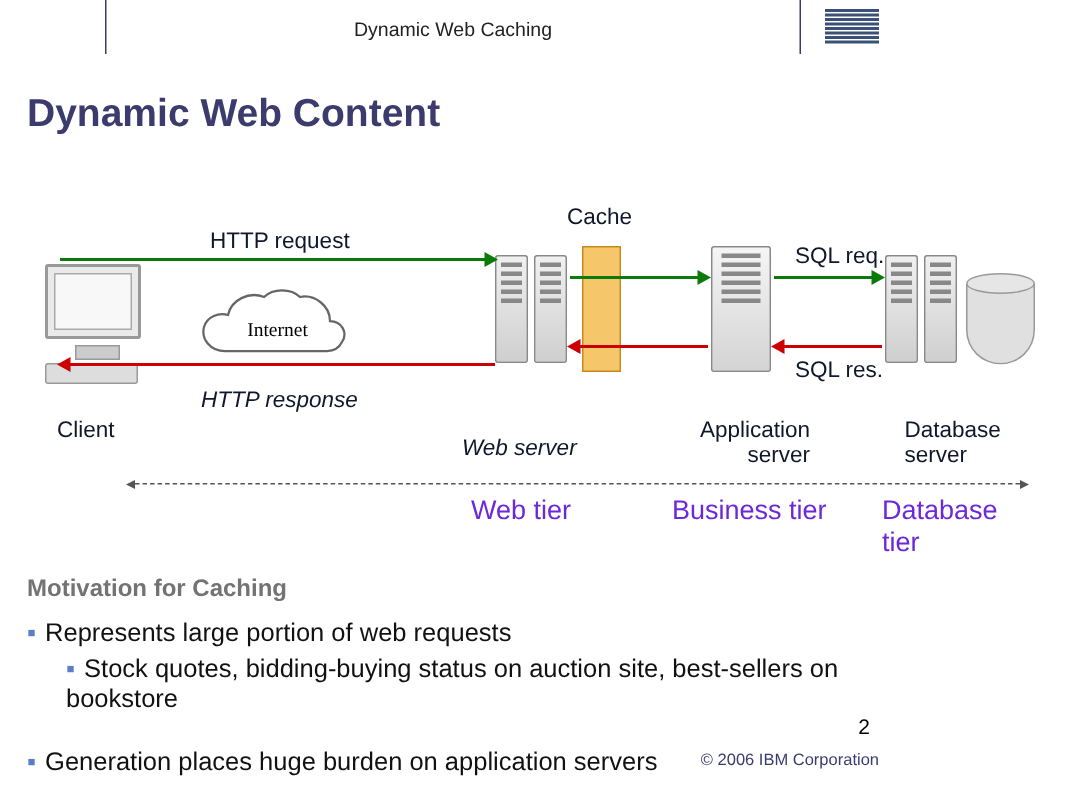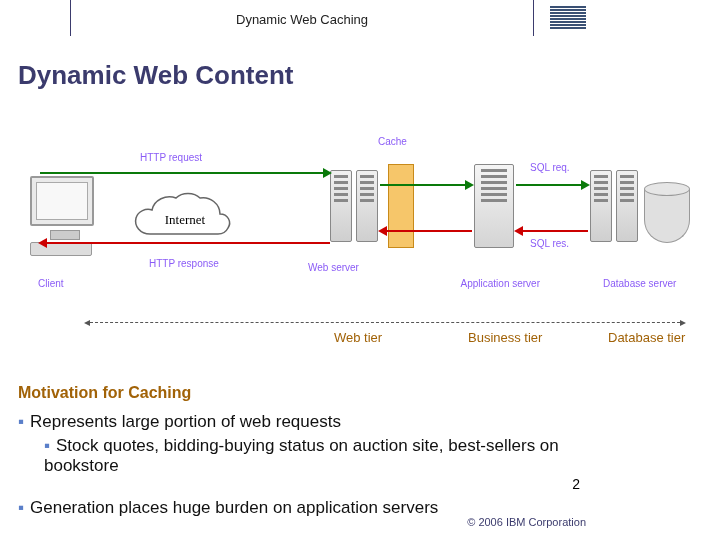--- a/index.html
+++ b/index.html
@@ -7,22 +7,22 @@
   .slide { position: relative; width: 604px; height: 540px; }
   .header { height: 40px; border-bottom: 1px solid rgba(0,0,0,0); display: flex; align-items: center; justify-content: center; position: relative; }
   .header .vlineL { position: absolute; left: 70px; top: 0; width: 1px; height: 36px; background: #3b3b6d; }
   .header .vlineR { position: absolute; right: 70px; top: 0; width: 1px; height: 36px; background: #3b3b6d; }
   .header .title { font-size: 13px; color: #222; }
   .ibm-logo { position: absolute; right: 18px; top: 6px; display: flex; gap: 2px; }
   .ibm-logo .stripes { display: inline-block; }
   .ibm-logo .stripe { display: block; width: 36px; height: 2px; background: #3a5074; margin-bottom: 1px; }
   .slide-title { font-size: 26px; color: #3b3b6d; margin: 20px 0 0 18px; }
   .diagram { position: absolute; left: 30px; top: 130px; width: 660px; height: 210px; }
-  .label { position: absolute; font-size: 10px; color: #8b5cf6; }
-  .tier-label { position: absolute; font-size: 13px; color: #a16207; margin-left: 20px; }
+  .label { position: absolute; font-size: 15px; color: #0f172a; }
+  .tier-label { position: absolute; font-size: 18px; color: #6d28d9; }
   .dotted-line { position: absolute; border-top: 1px dashed #555; height: 0; }
   .dotted-line::before, .dotted-line::after { content: ''; position: absolute; top: -3px; width: 0; height: 0; border-top: 3px solid transparent; border-bottom: 3px solid transparent; }
   .dotted-line::before { left: -6px; border-right: 6px solid #555; }
   .dotted-line::after { right: -6px; border-left: 6px solid #555; }
   .monitor { position: absolute; width: 64px; height: 50px; border: 2px solid #999; background: #eaeaea; border-radius: 2px; }
   .monitor::after { content: ''; position: absolute; left: 18px; top: 52px; width: 28px; height: 8px; background: #ccc; border: 1px solid #999; }
   .monitor .screen { position: absolute; left: 4px; top: 4px; right: 4px; bottom: 4px; background: #f8f8f8; border: 1px solid #aaa; }
   .box { position: absolute; width: 62px; height: 14px; background: #ddd; border: 1px solid #999; border-radius: 2px; }
   .serverpair { position: absolute; display: flex; gap: 4px; }
   .server { width: 22px; height: 72px; background: linear-gradient(#f0f0f0,#cfcfcf); border: 1px solid #888; border-radius: 2px; display: flex; flex-direction: column; align-items: center; padding-top: 4px; gap: 3px; }
@@ -36,27 +36,27 @@
   .cloud svg { width: 100%; height: 100%; }
   .cloud .ctext { position: absolute; left: 0; right: 0; top: 20px; text-align: center; font-size: 13px; }
   .cache { position: absolute; width: 26px; height: 84px; background: #f6c66a; border: 1px solid #c88a1a; }
   .arrow { position: absolute; height: 6px; }
   .arrow .shaft { position: absolute; top: 2px; left: 0; right: 0; height: 2px; }
   .arrow .head { position: absolute; top: -2px; width: 0; height: 0; border-top: 5px solid transparent; border-bottom: 5px solid transparent; }
   .green .shaft { background: #0a7a0a; }
   .green .head { border-left: 9px solid #0a7a0a; }
   .red .shaft { background: #c00; }
   .red .head { border-right: 9px solid #c00; }
-  .section-head { position: absolute; left: 18px; font-size: 16px; font-weight: bold; color: #a16207; }
+  .section-head { position: absolute; left: 18px; font-size: 16px; font-weight: bold; color: #737373; }
   .bullets { position: absolute; left: 18px; right: 18px; font-size: 17px; color: #111; }
   .bullets .b1 { margin: 6px 0 4px 0; }
   .bullets .b2 { margin: 4px 0 22px 26px; }
   .sq { color: #5a7fc9; font-family: Arial; margin-right: 6px; }
   .page-num { position: absolute; right: 24px; bottom: 48px; font-size: 14px; }
-  .copyright { position: absolute; right: 18px; bottom: 12px; font-size: 11px; color: #3b3b6d; }
+  .copyright { position: absolute; right: 18px; bottom: 27px; font-size: 11px; color: #3b3b6d; }
 </style>
 </head>
 <body>
 
 <div class="slide">
 
   <div class="header">
     <div class="vlineL"></div>
     <div class="vlineR"></div>
     <div class="title">Dynamic Web Caching</div>
@@ -162,25 +162,25 @@
       <div class="shaft"></div>
         <div class="head" style="right:-2px;"></div>
     </div>
     <div class="arrow red" style="left:486px; top:98px; width:72px;">
       <div class="shaft"></div>
         <div class="head" style="left:-2px;"></div>
     </div>
 
     <div class="label" style="left:348px; top:6px;">Cache</div>
     <div class="label" style="left:110px; top:22px;">HTTP request</div>
-    <div class="label" style="left:119px; top:128px;">HTTP response</div>
+    <div class="label" style="left:104px; top:128px;font-style:italic;">HTTP response</div>
     <div class="label" style="left:500px; top:32px;">SQL req.</div>
     <div class="label" style="left:500px; top:108px;">SQL res.</div>
     <div class="label" style="left:8px; top:148px;">Client</div>
-    <div class="label" style="left:278px; top:132px;">Web server</div>
+    <div class="label" style="left:278px; top:160px;font-style:italic;">Web server</div>
     <div class="label" style="left:420px; top:148px; width:90px; text-align:right;">Application server</div>
     <div class="label" style="left:573px; top:148px; width:90px; text-align:left;">Database server</div>
 
     <div class="dotted-line" style="left:60px; top:192px; width:590px;"></div>
     <div class="tier-label" style="left:284px; top:200px;">Web tier</div>
     <div class="tier-label" style="left:418px; top:200px;">Business tier</div>
     <div class="tier-label" style="left:558px; top:200px;">Database tier</div>
   </div>
 
   <div class="section-head" style="top:384px;">Motivation for Caching</div>

